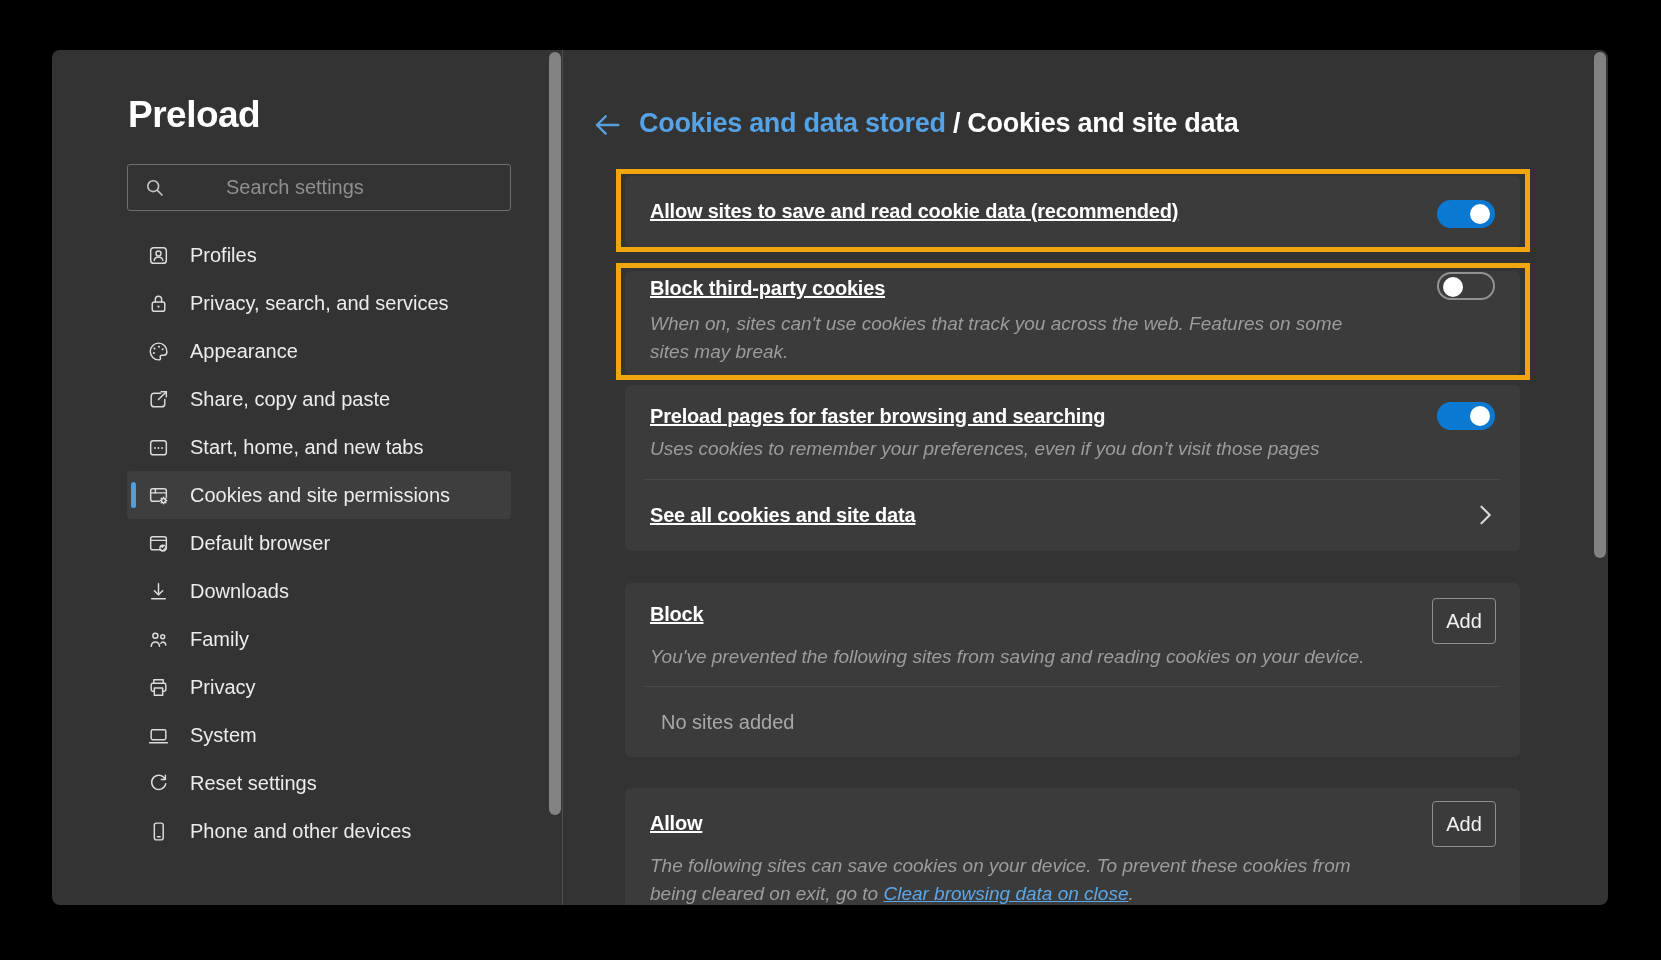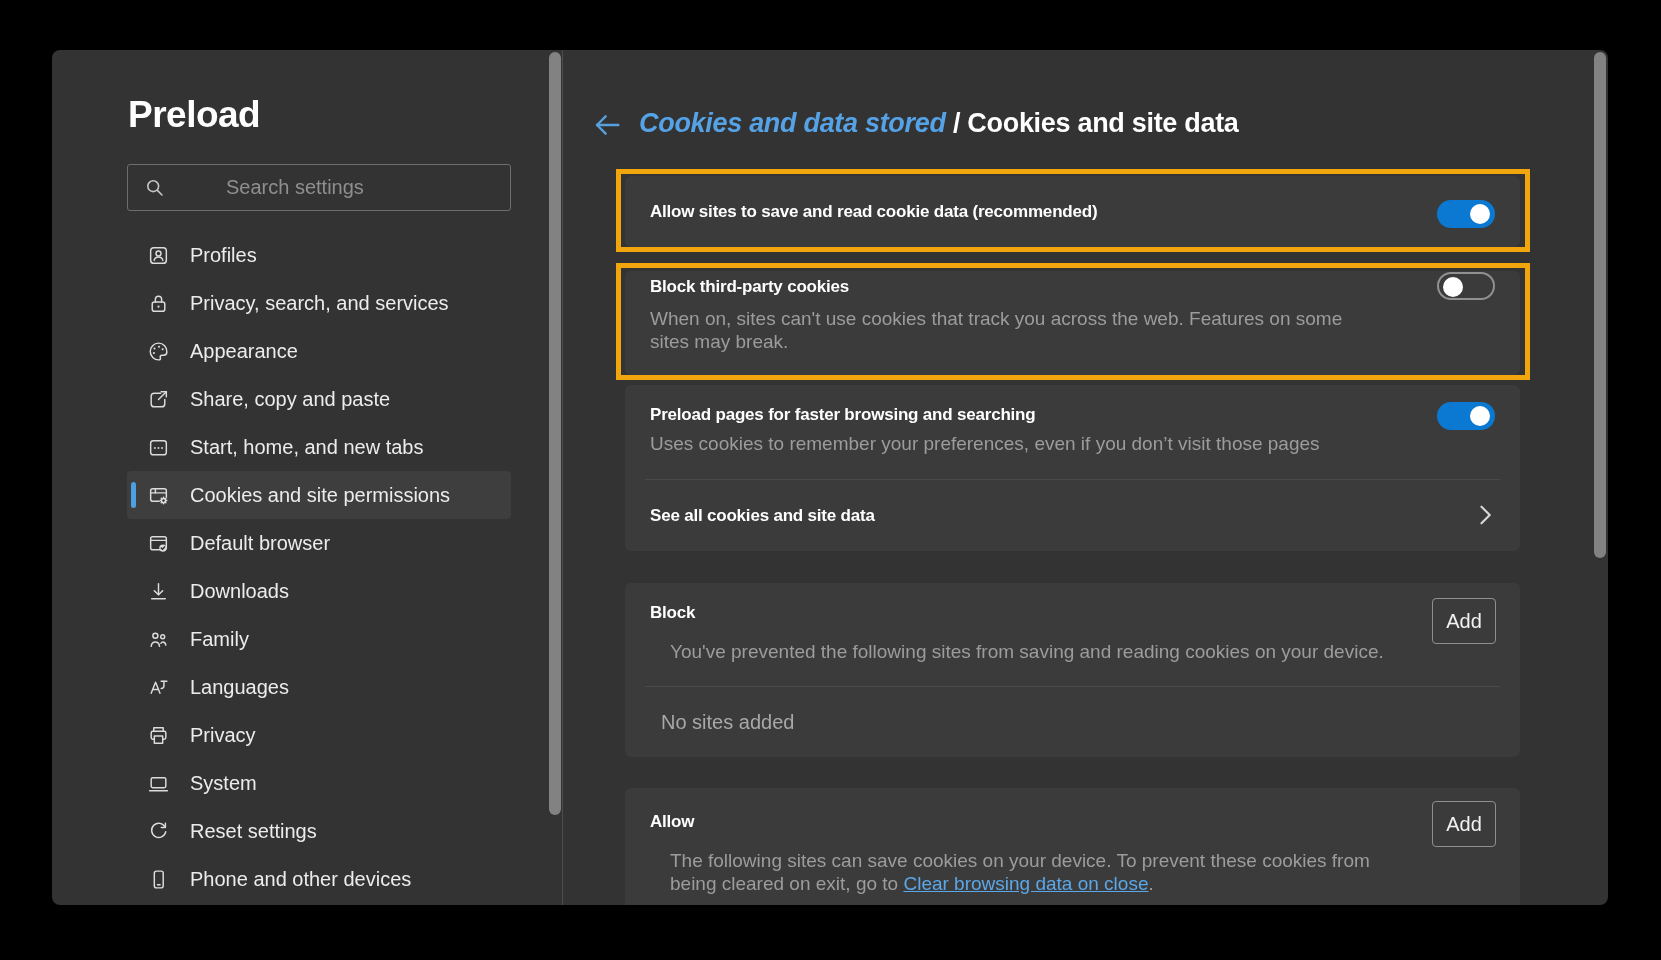--- a/index.html
+++ b/index.html
@@ -46,44 +46,44 @@
     background:#828282;border-radius:7px;
   }
   .panel-divider{position:absolute;left:510px;top:0;width:1px;height:855px;background:#4d4d4d;}
   .page-scroll{
     position:absolute;left:1542px;top:2px;width:12px;height:506px;
     background:#828282;border-radius:7px;
   }
   
   .back-btn{position:absolute;left:538px;top:59px;width:34px;height:32px;cursor:pointer;display:flex;}
   .breadcrumb{position:absolute;left:587px;top:58px;font-size:27px;font-weight:700;letter-spacing:-0.3px;white-space:nowrap;}
-  .crumb-link{color:#55A3E6;cursor:pointer;font-style:italic;}
+  .crumb-link{color:#55A3E6;cursor:pointer;}
   .crumb-sep{color:#ffffff;}
   .crumb-current{color:#ffffff;}
   
   .hl{position:absolute;border:5px solid #F2A60D;box-sizing:border-box;}
   .hl1{left:564px;top:119px;width:914px;height:83px;}
   .hl2{left:564px;top:213px;width:914px;height:117px;}
   
   .card{position:absolute;left:573px;width:895px;background:#3B3B3B;border-radius:6px;box-sizing:border-box;}
   .card1{top:126px;height:71px;display:flex;align-items:center;padding-left:25px;}
   .card2{top:221px;height:104px;padding:6px 25px 0;}
   .card3{top:335px;height:166px;}
   .card4{top:533px;height:174px;}
   .card5{top:738px;height:200px;}
-  .row-title{font-size:17px;font-weight:700;color:#ffffff;letter-spacing:-0.2px;margin:0;}
-  .row-desc{font-size:19px;color:#9c9c9c;line-height:23px;margin:0;}
+  .row-title{font-size:20px;font-weight:700;color:#ffffff;letter-spacing:-0.2px;margin:0;text-decoration:underline;}
+  .row-desc{font-size:19px;color:#9c9c9c;line-height:28px;margin:0;font-style:italic;}
   .card2 .row-desc{margin-top:10px;width:710px;}
   .card3-rowA{padding:20px 25px 0;}
   .card3-rowA .row-desc{margin-top:7px;}
   .card3-div{position:absolute;left:20px;right:20px;top:94px;height:1px;background:#4a4a4a;}
   .card3-rowB{position:absolute;left:0;right:0;top:95px;height:71px;display:flex;align-items:center;padding-left:25px;cursor:pointer;}
   .chevron{position:absolute;right:22px;top:22px;display:flex;}
   .sec-head{padding:20px 25px 0;}
-  .sec-desc{margin-top:17px;margin-left:20px;}
+  .sec-desc{margin-top:17px;}
   .sec-div{position:absolute;left:20px;right:20px;top:103px;height:1px;background:#4a4a4a;}
   .empty-row{position:absolute;left:0;right:0;top:104px;height:70px;display:flex;align-items:center;padding-left:36px;}
   .empty-label{font-size:20px;color:#a8a8a8;}
   .card5 .sec-head{padding-top:24px;}
   .card5 .sec-desc{width:740px;}
   .add-btn{
     position:absolute;right:24px;width:64px;height:46px;box-sizing:border-box;
     border:1px solid #8f8f8f;border-radius:4px;background:transparent;color:#f2f2f2;
     font-size:20px;font-family:"Liberation Sans",sans-serif;cursor:pointer;
   }
@@ -227,32 +227,20 @@
         <svg width="23" height="23" viewBox="0 0 22 22" fill="none" stroke="#DCDCDC" stroke-width="1.4" stroke-linecap="round" stroke-linejoin="round">
           <circle cx="8" cy="7.5" r="2.4"></circle>
             <circle cx="15" cy="8.3" r="1.9"></circle>
           <path d="M4 17.5c.3-2.6 1.9-4.2 4-4.2s3.7 1.6 4 4.2"></path>
           <path d="M13.3 14.6c.5-.8 1.1-1.2 1.9-1.2 1.4 0 2.5 1.1 2.8 3"></path>
         </svg>
       </span>
       <span class="nav-label">Family</span>
     </div>
 
-    <div class="nav-item" data-selected="false">
-
-      <span class="nav-icon">
-        <svg width="23" height="23" viewBox="0 0 22 22" fill="none" stroke="#DCDCDC" stroke-width="1.4" stroke-linecap="round" stroke-linejoin="round">
-          <path d="M4 16.5L8.2 6l4.2 10.5"></path>
-            <path d="M5.6 13h5.2"></path>
-          <path d="M13.5 5h5.5"></path>
-            <path d="M16.2 5v4.3a2.6 2.6 0 0 1-2.6 2.6"></path>
-        </svg>
-      </span>
-      <span class="nav-label">Languages</span>
-    </div>
 
     <div class="nav-item" data-selected="false">
 
       <span class="nav-icon">
         <svg width="23" height="23" viewBox="0 0 22 22" fill="none" stroke="#DCDCDC" stroke-width="1.4" stroke-linecap="round" stroke-linejoin="round">
           <path d="M6.5 7V3.5h9V7"></path>
             <rect x="4" y="7" width="14" height="7.5" rx="1.5"></rect>
           <rect x="7" y="11.5" width="8" height="7" fill="#333333"></rect>
         </svg>
       </span>

